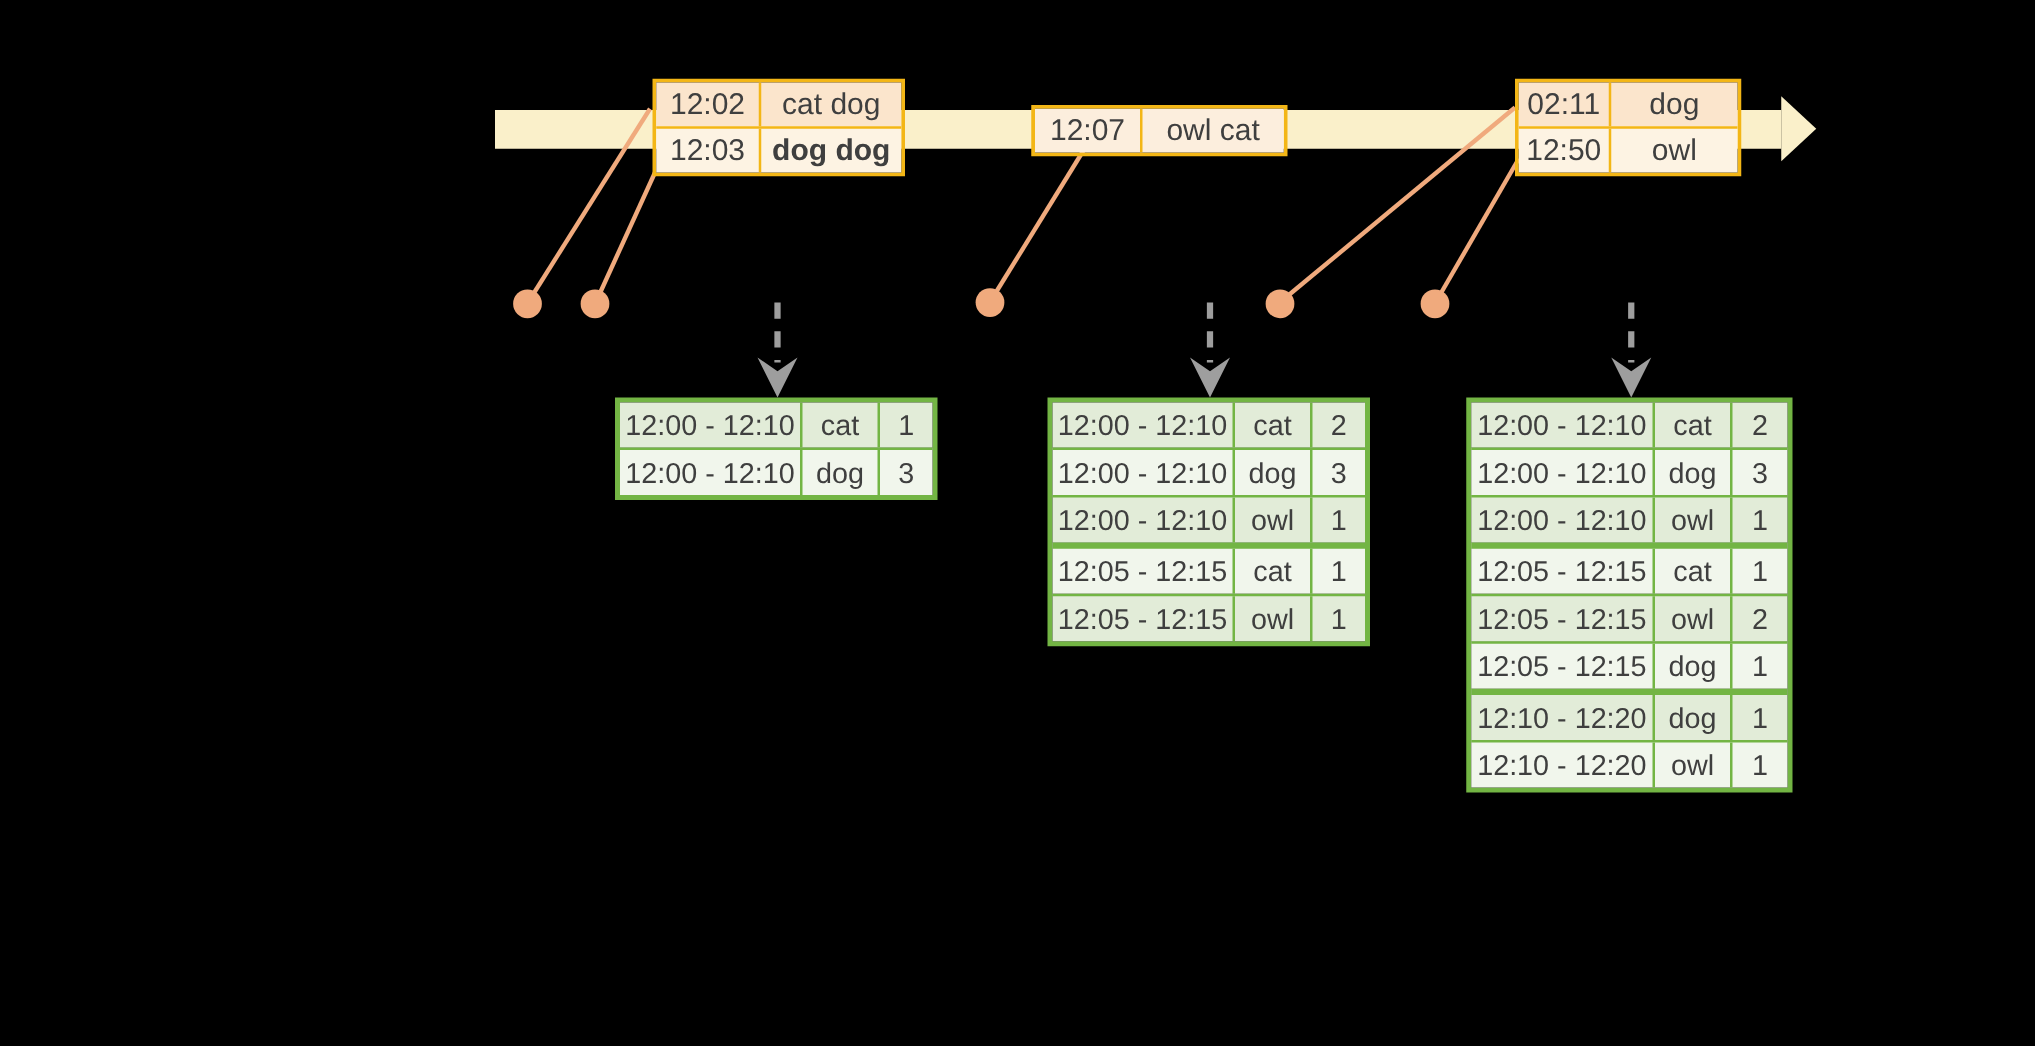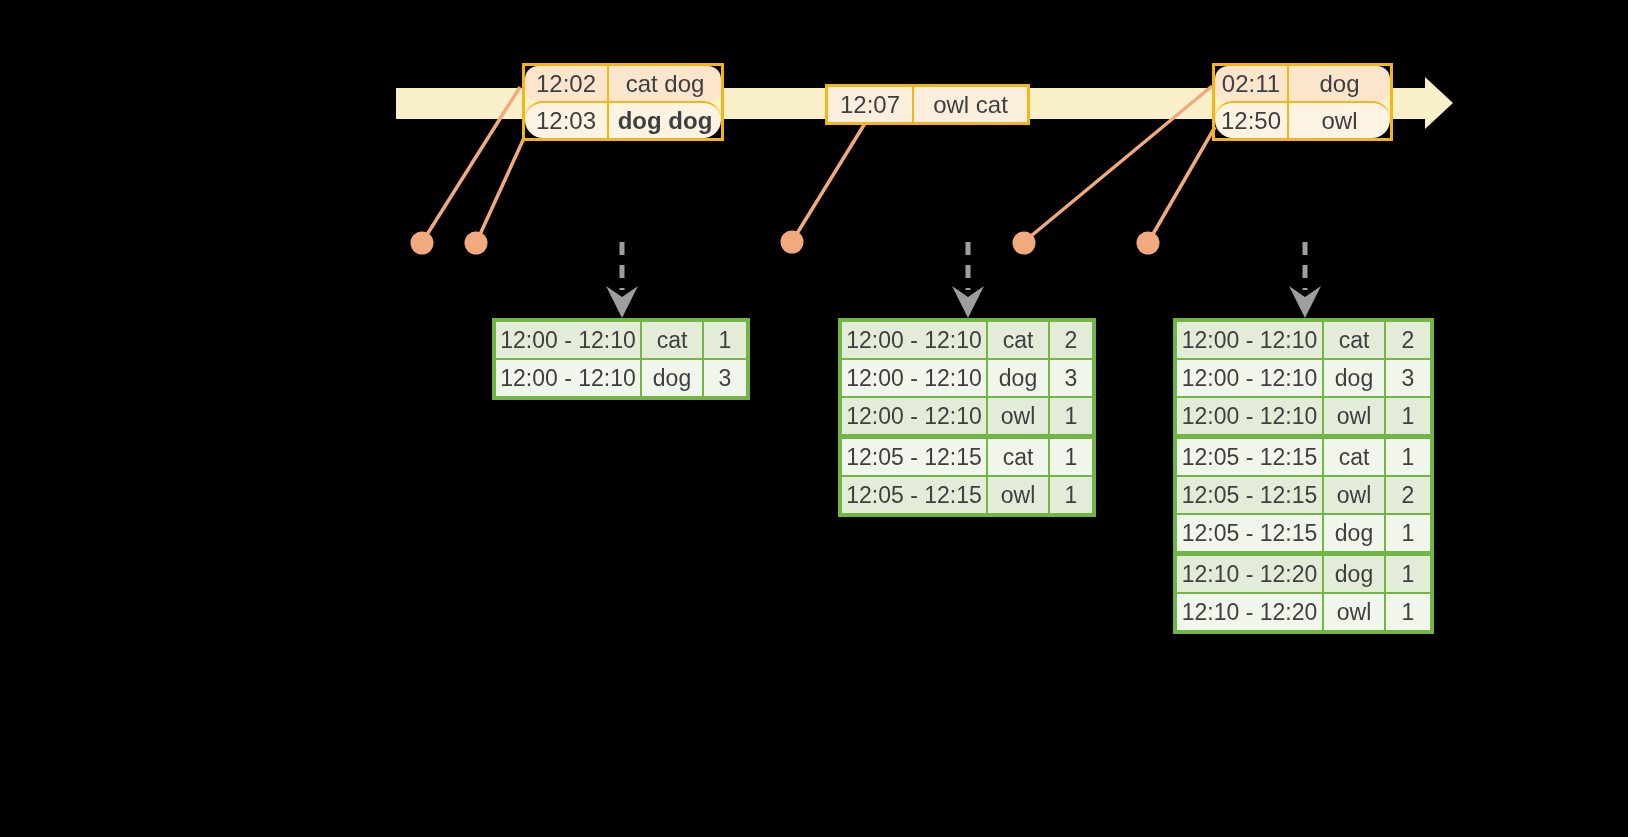--- a/index.html
+++ b/index.html
@@ -20,24 +20,24 @@
   html,body{margin:0;padding:0;background:var(--bg);}
   .stage{
     position:relative;width:1628px;height:837px;background:var(--bg);
     overflow:hidden;font-family:"Liberation Sans",sans-serif;
   }
   svg.layer{position:absolute;left:0;top:0;}
 
   
   .etable{position:absolute;border:3px solid var(--event-border);box-sizing:border-box;}
   .erow{display:flex;}
-  .erow + .erow{border-top:2px solid var(--event-border);border-radius:18px;}
+  .erow + .erow{border-top:2px solid var(--event-border);}
   .erow .cell{height:35px;line-height:35px;text-align:center;font-size:24px;color:var(--text);white-space:nowrap;overflow:hidden;}
   .erow .words{border-left:2px solid var(--event-border);}
-  .erow.shade-a{background:var(--event-row-dark);border-radius:13px;}
+  .erow.shade-a{background:var(--event-row-dark);}
   .erow.shade-b{background:var(--event-row-light);}
   .erow.shade-mid{background:var(--event-row-mid);}
 
   
   .rtable{position:absolute;border:4px solid var(--result-border);box-sizing:border-box;}
   .rrow{display:flex;}
   .rrow + .rrow{border-top:2px solid var(--result-border);}
   .rrow.group-start{border-top:5px solid var(--result-border);}
   .rrow .cell{height:36px;line-height:36px;text-align:center;font-size:23px;color:var(--text);white-space:nowrap;overflow:hidden;}
   .rrow .word,.rrow .count{border-left:2px solid var(--result-border);}

